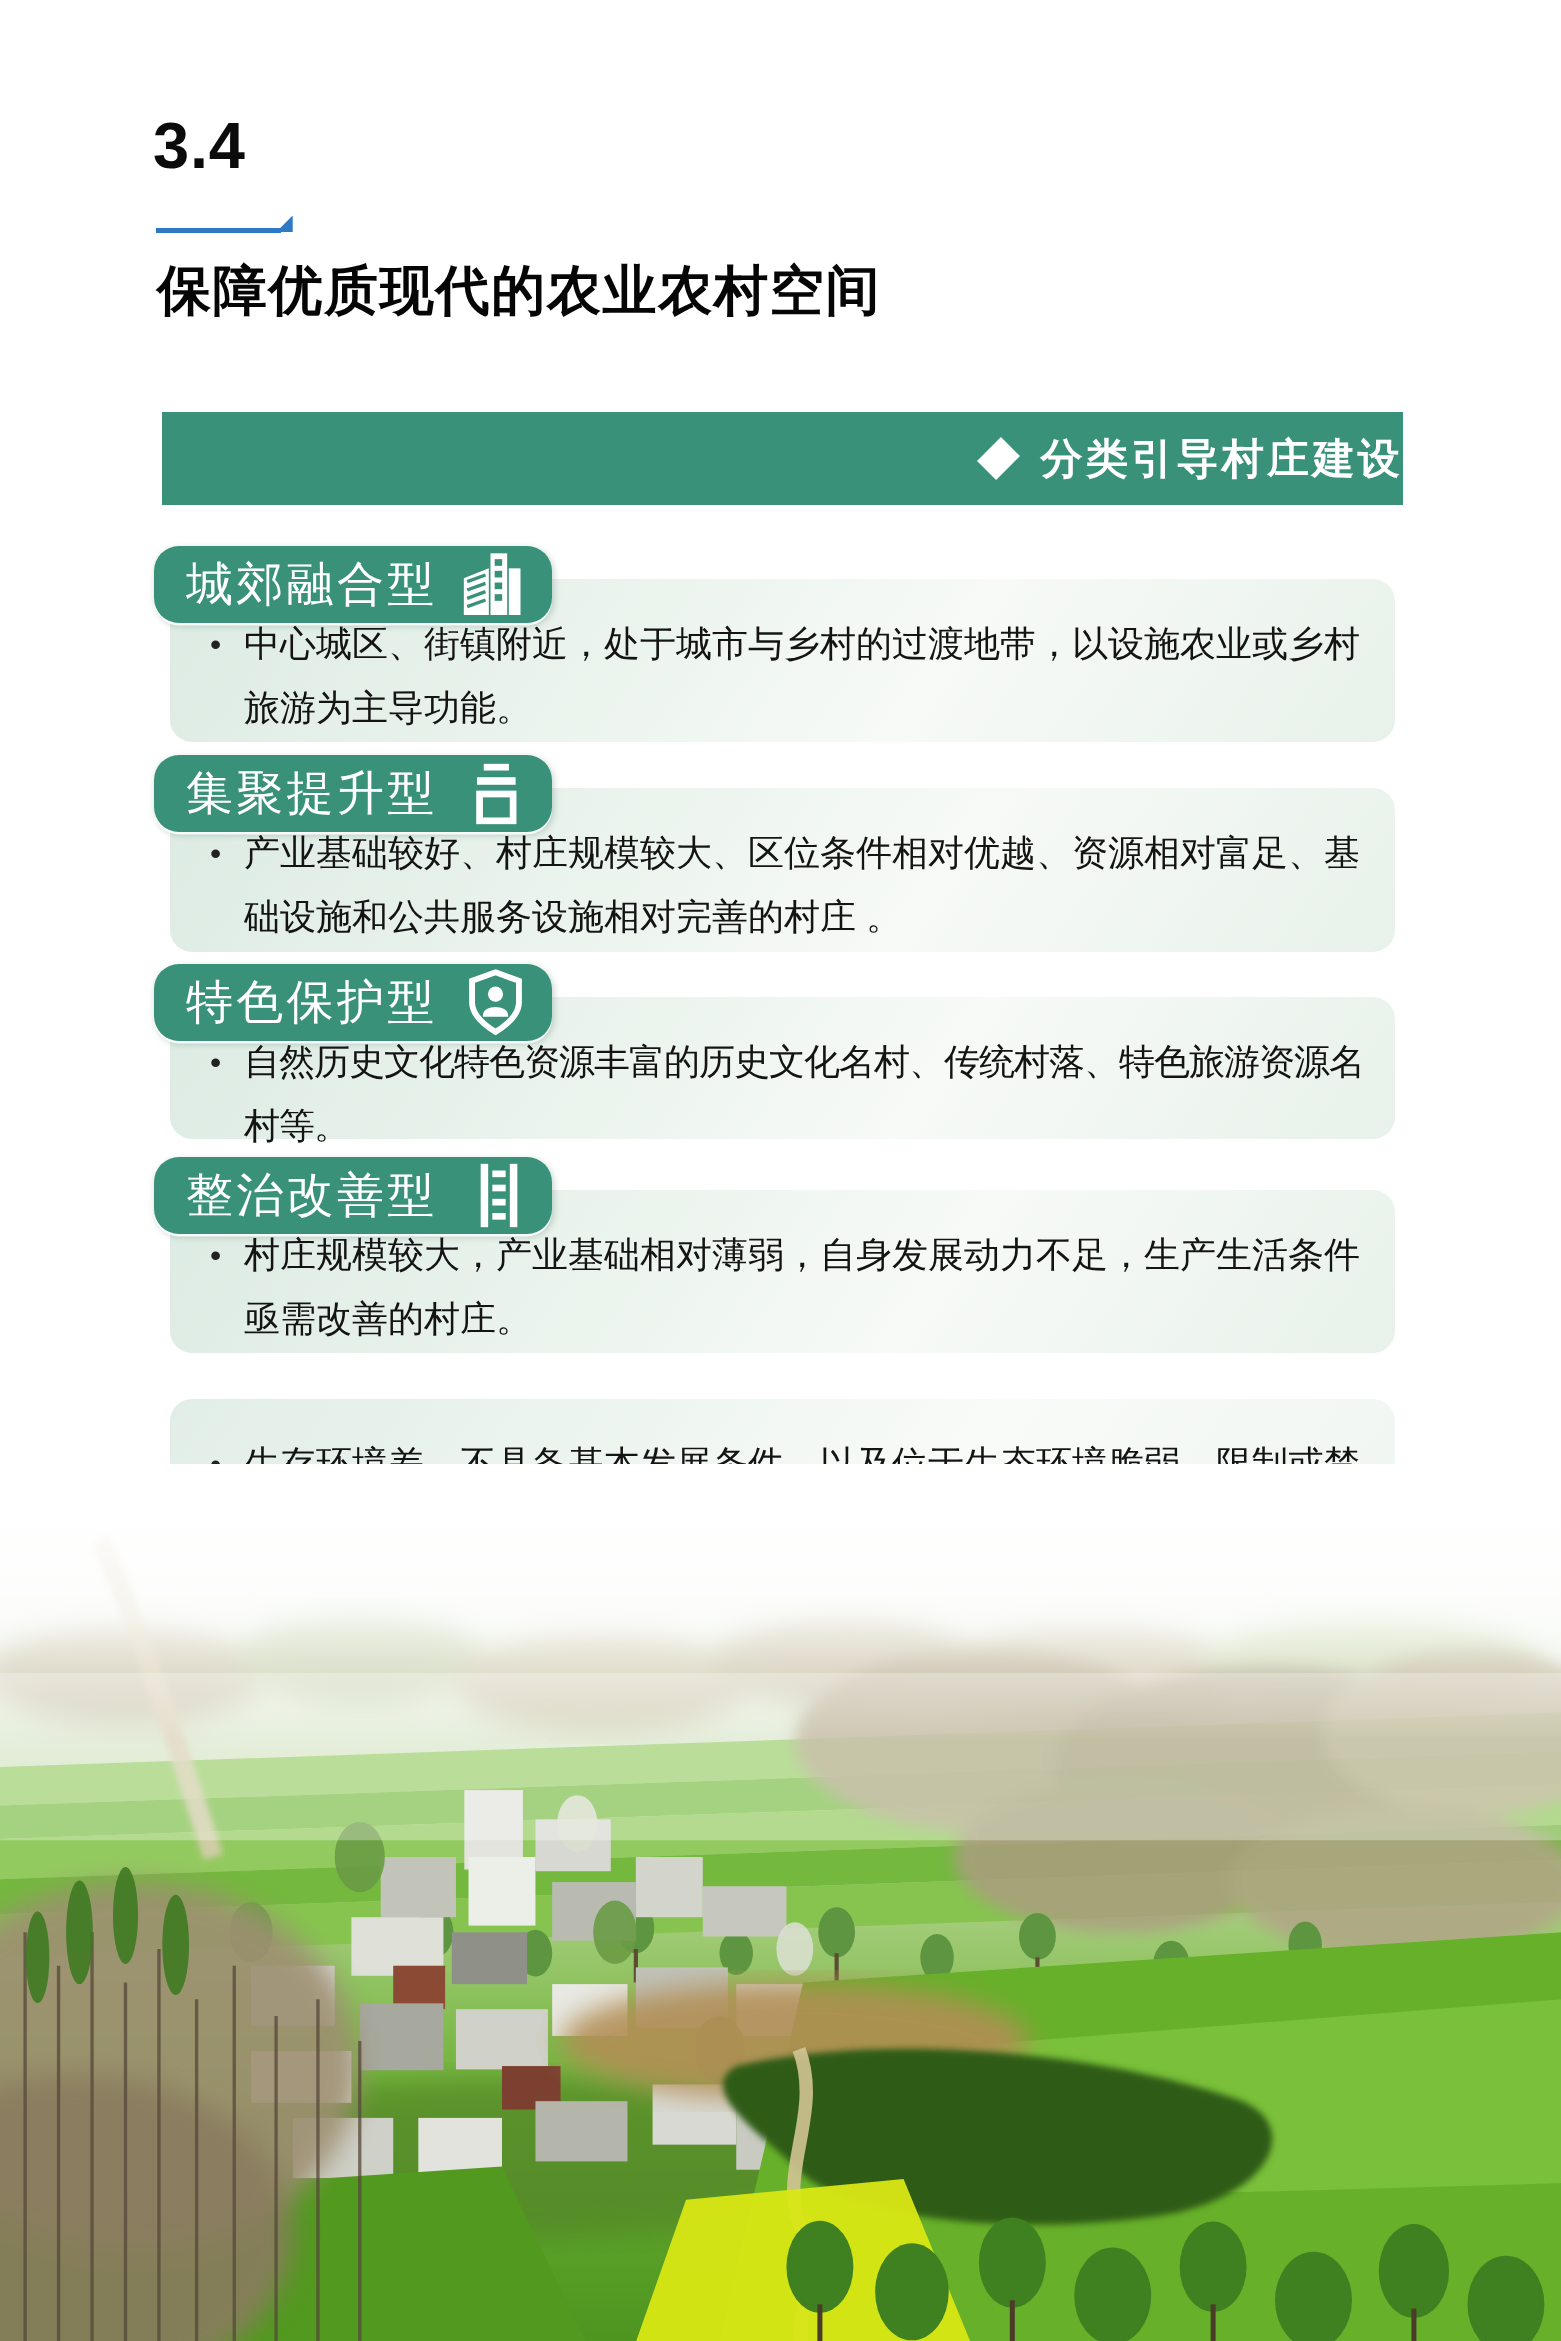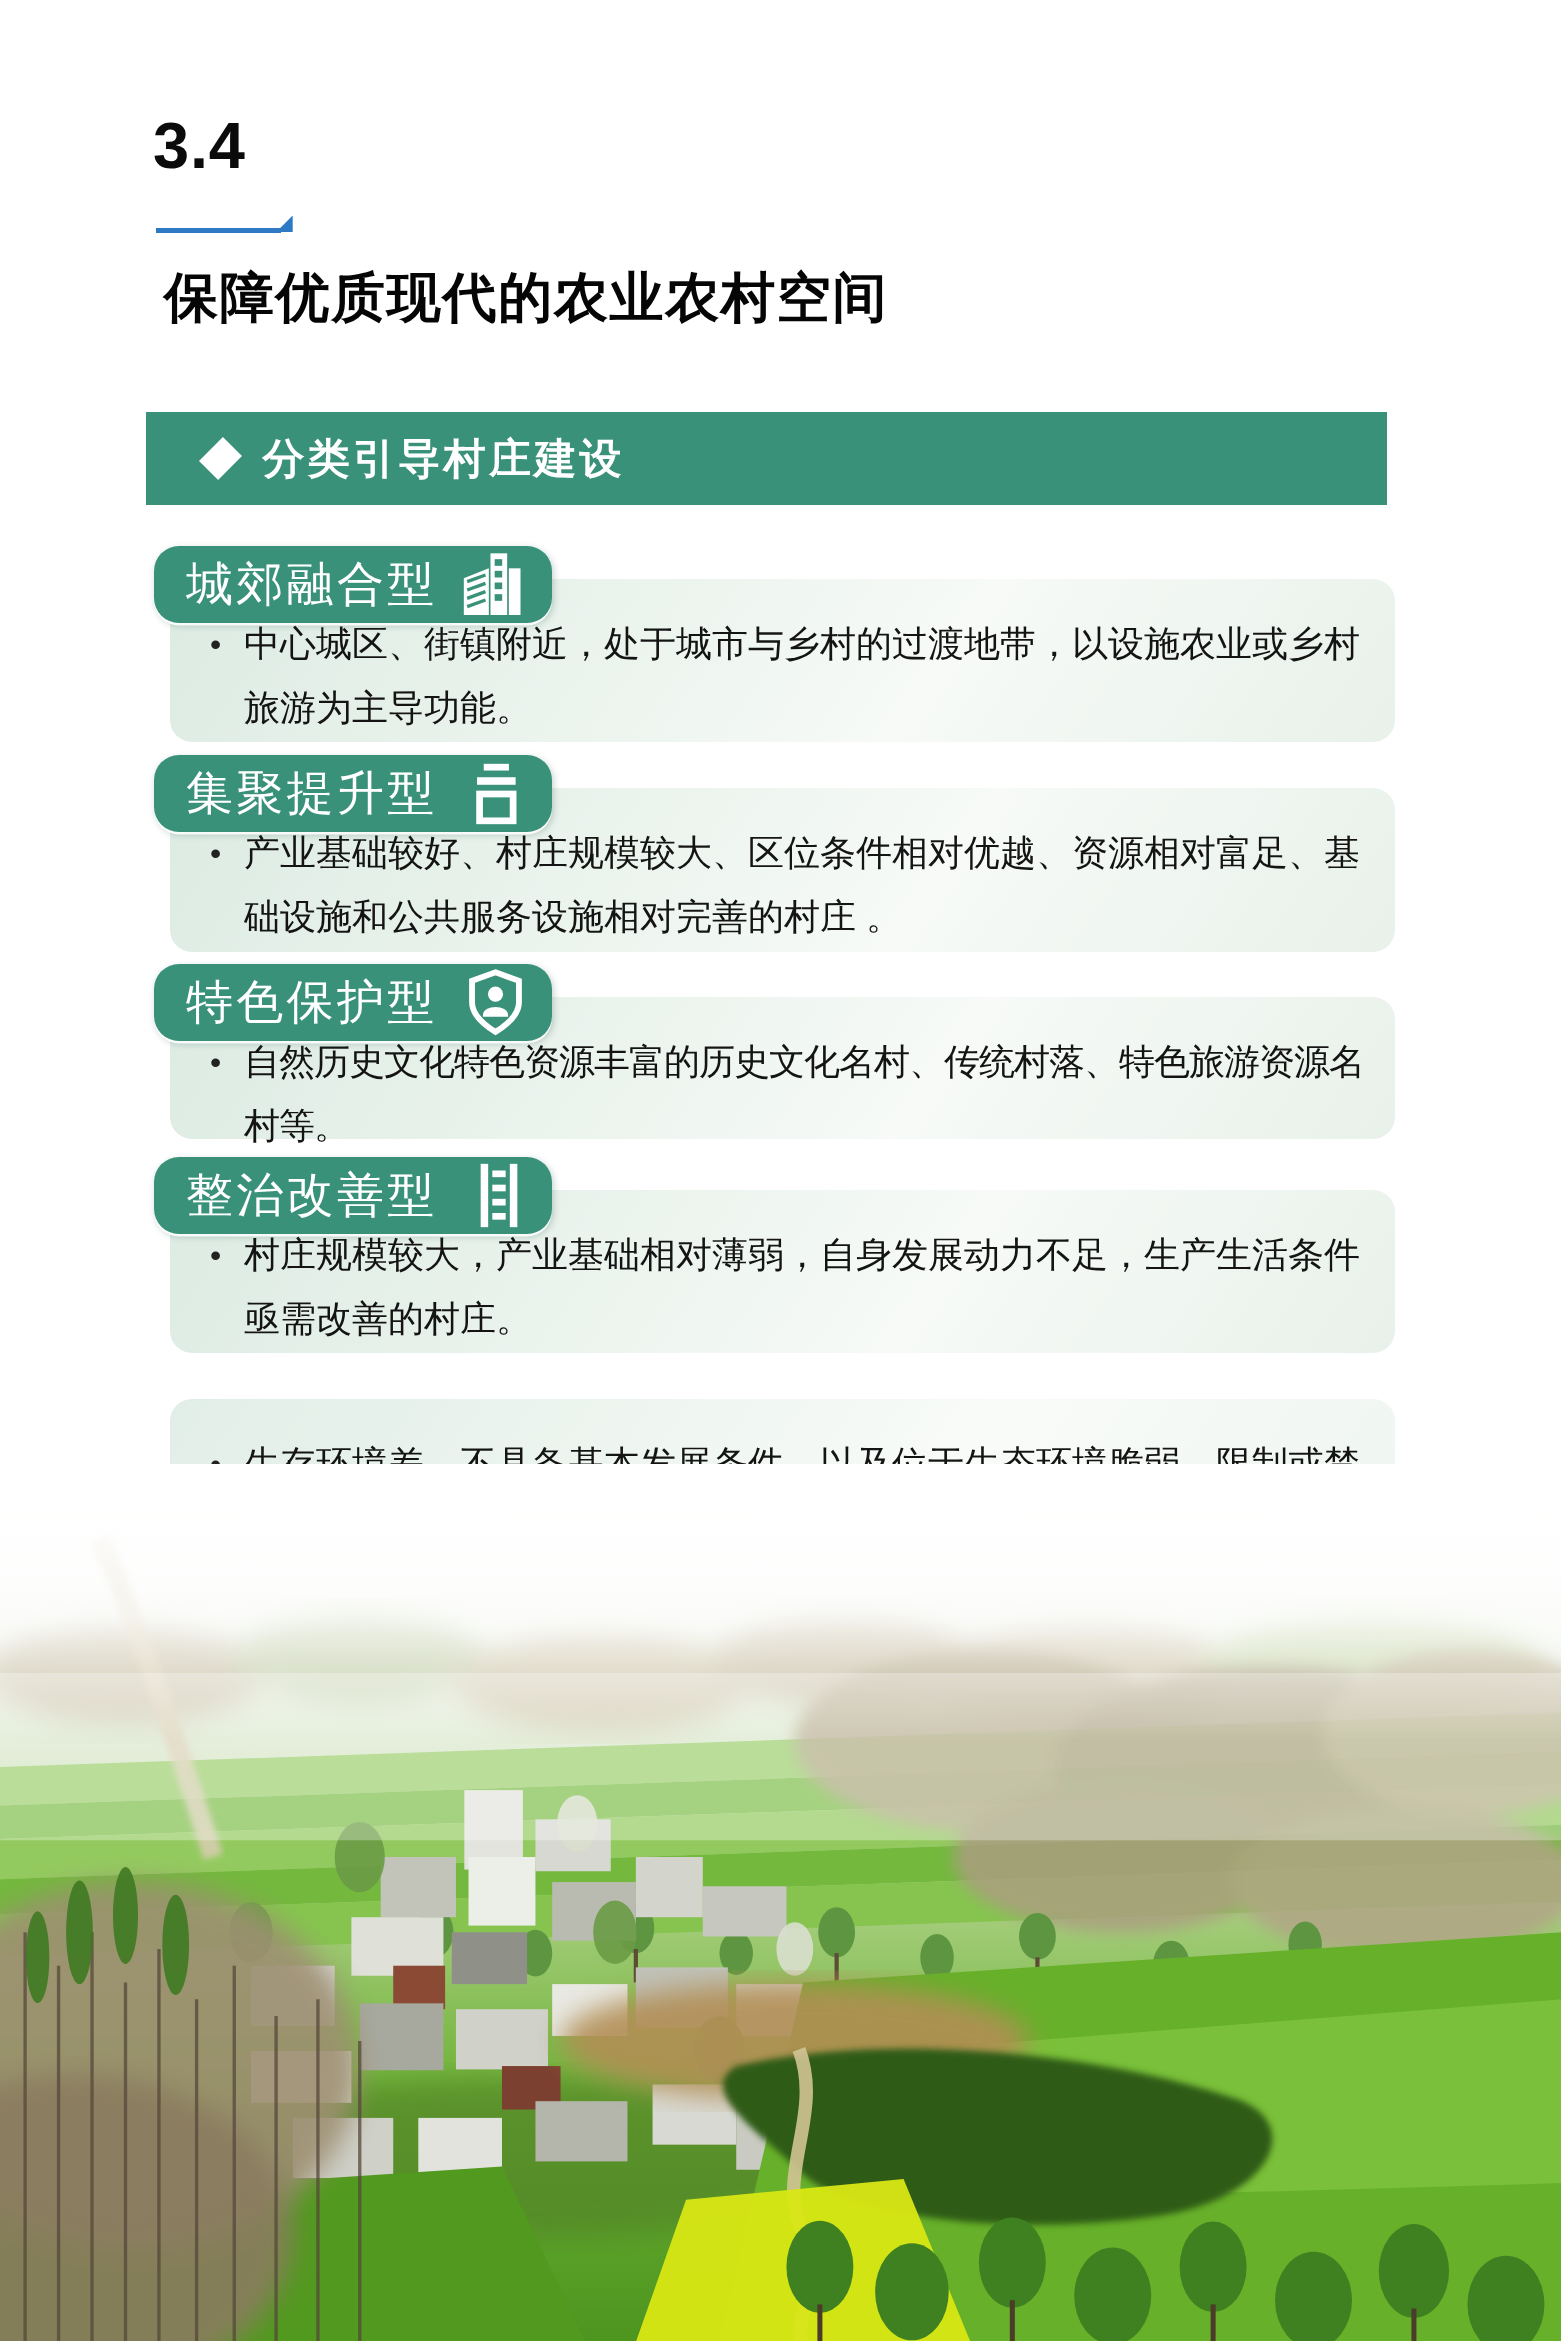--- a/index.html
+++ b/index.html
@@ -10,26 +10,26 @@
   }
   .abs{position:absolute;}
 
   
   .section-no{left:153px;top:108px;font-size:65px;font-weight:bold;color:#0b0b0b;letter-spacing:0.8px;}
   .underline{left:156px;top:228px;width:125px;height:5px;background:#2e79c4;}
   .underline .arrow{
     position:absolute;right:-11.7px;top:-12.5px;width:16.7px;height:16.7px;background:#2e79c4;
     clip-path:polygon(0 100%,100% 100%,100% 0);
   }
-  .page-title{left:153px;top:251px;font-size:54px;font-weight:bold;color:#050505;letter-spacing:1.7px;margin:11px;}
+  .page-title{left:153px;top:251px;font-size:54px;font-weight:bold;color:#050505;letter-spacing:1.7px;margin:4px;}
 
   
   .banner{
-    left:146px;top:412px;width:1241px;height:93px;background:#39917a;
-    display:flex;align-items:center;padding-left:61px;box-sizing:border-box;gap:28.4px;
+    left:162px;top:412px;width:1241px;height:93px;background:#39917a;
+    display:flex;align-items:center;padding-left:38px;box-sizing:border-box;gap:28.4px;justify-content:flex-end;
   }
   .diamond{width:27px;height:27px;background:#fff;transform:rotate(45deg) scaleY(1.25);flex:0 0 auto;}
   .banner-label{color:#fff;font-size:42px;font-weight:bold;letter-spacing:3.3px;}
 
   
   .block{left:154px;width:1241px;}
   .box{
     position:absolute;left:16px;right:0;top:33px;bottom:0;border-radius:22px;
     background:linear-gradient(125deg,#dcebe3 0%,#ecf4ee 38%,#f7faf7 62%,#e8f1ea 100%);
   }

